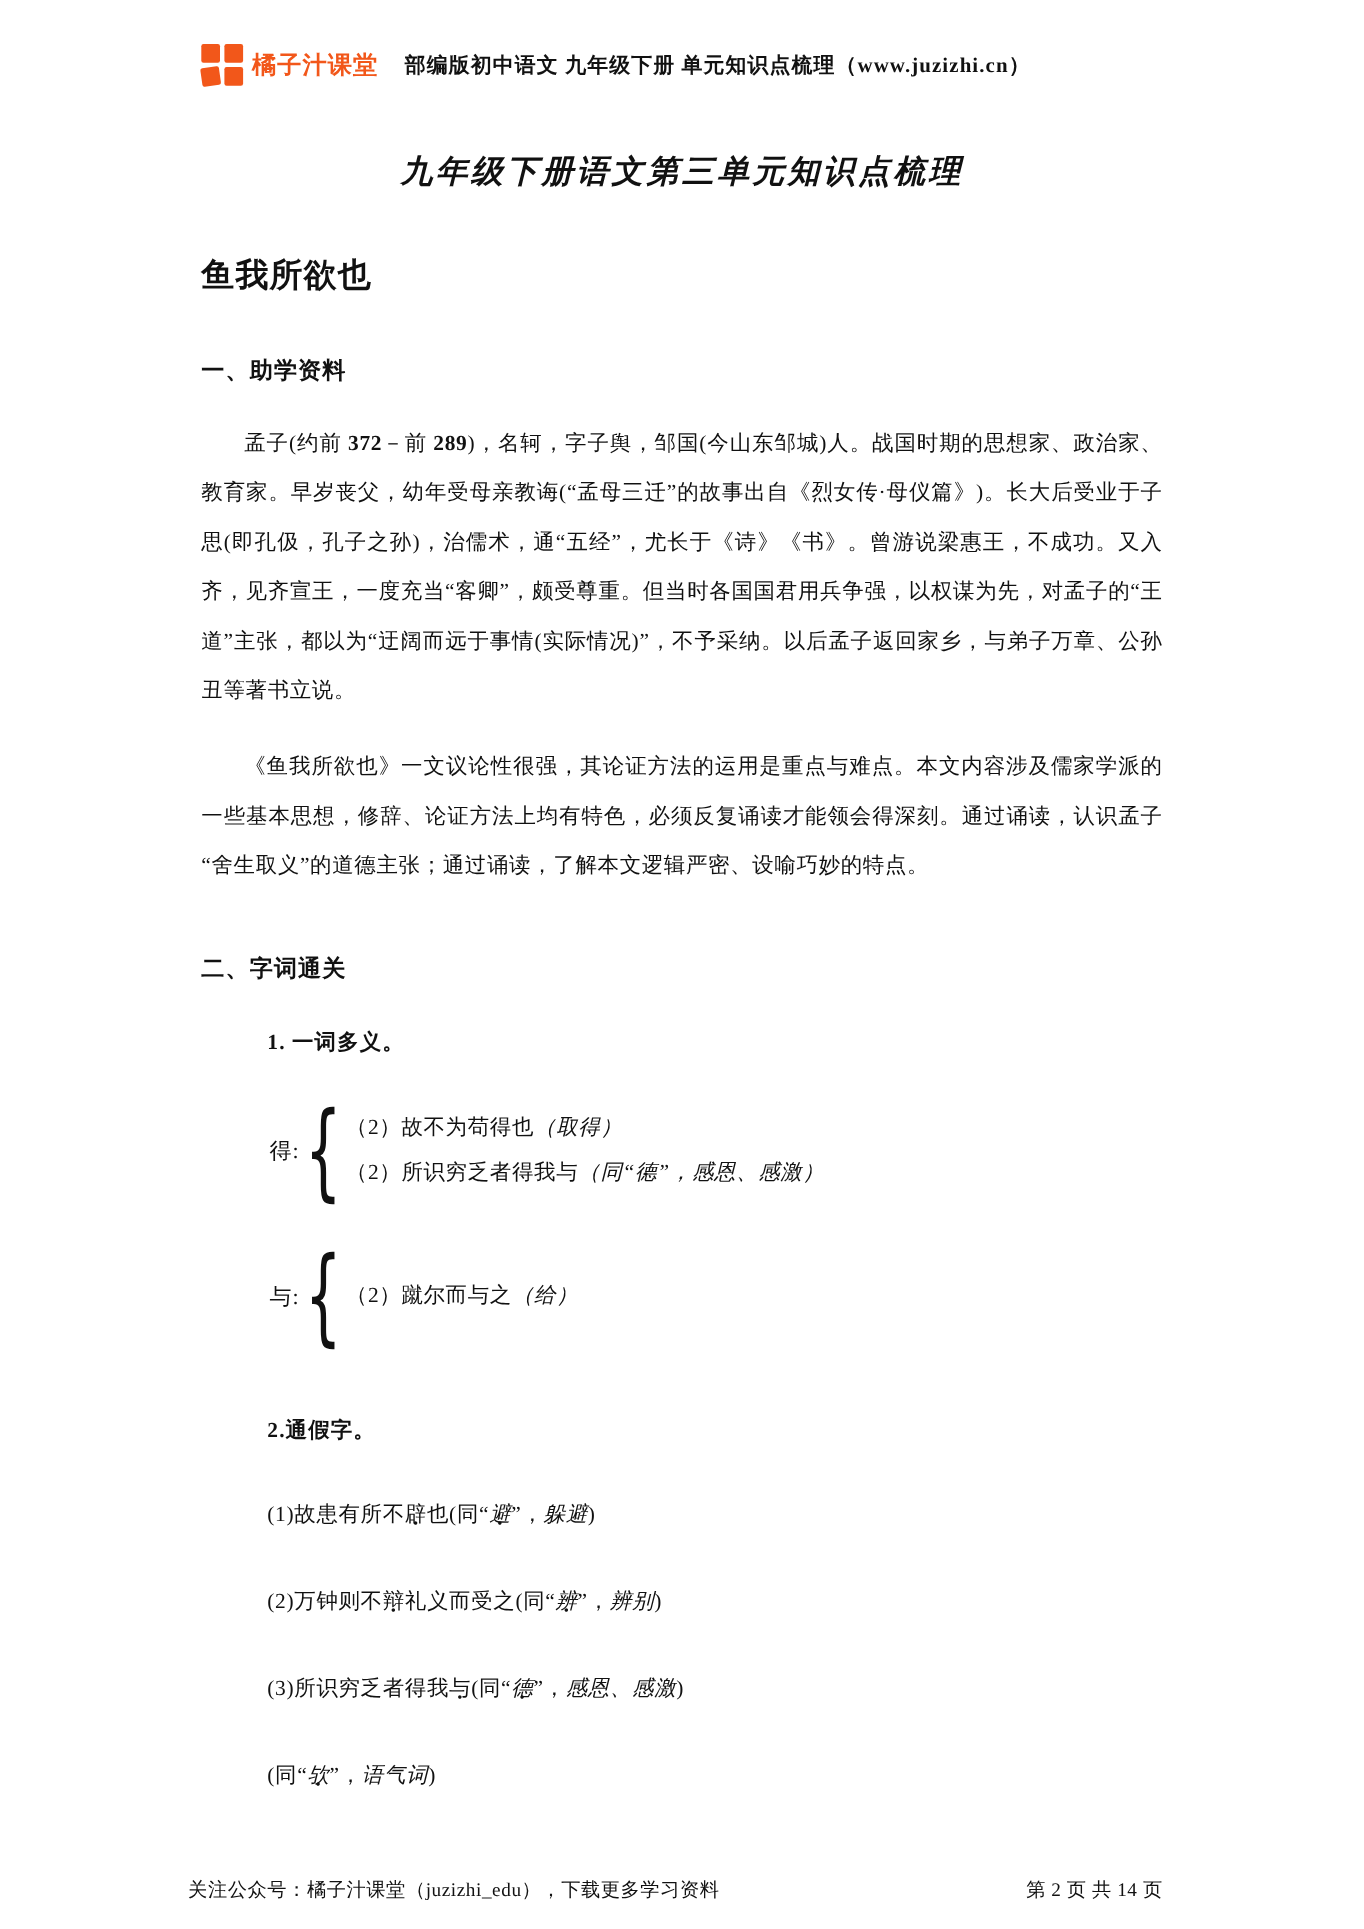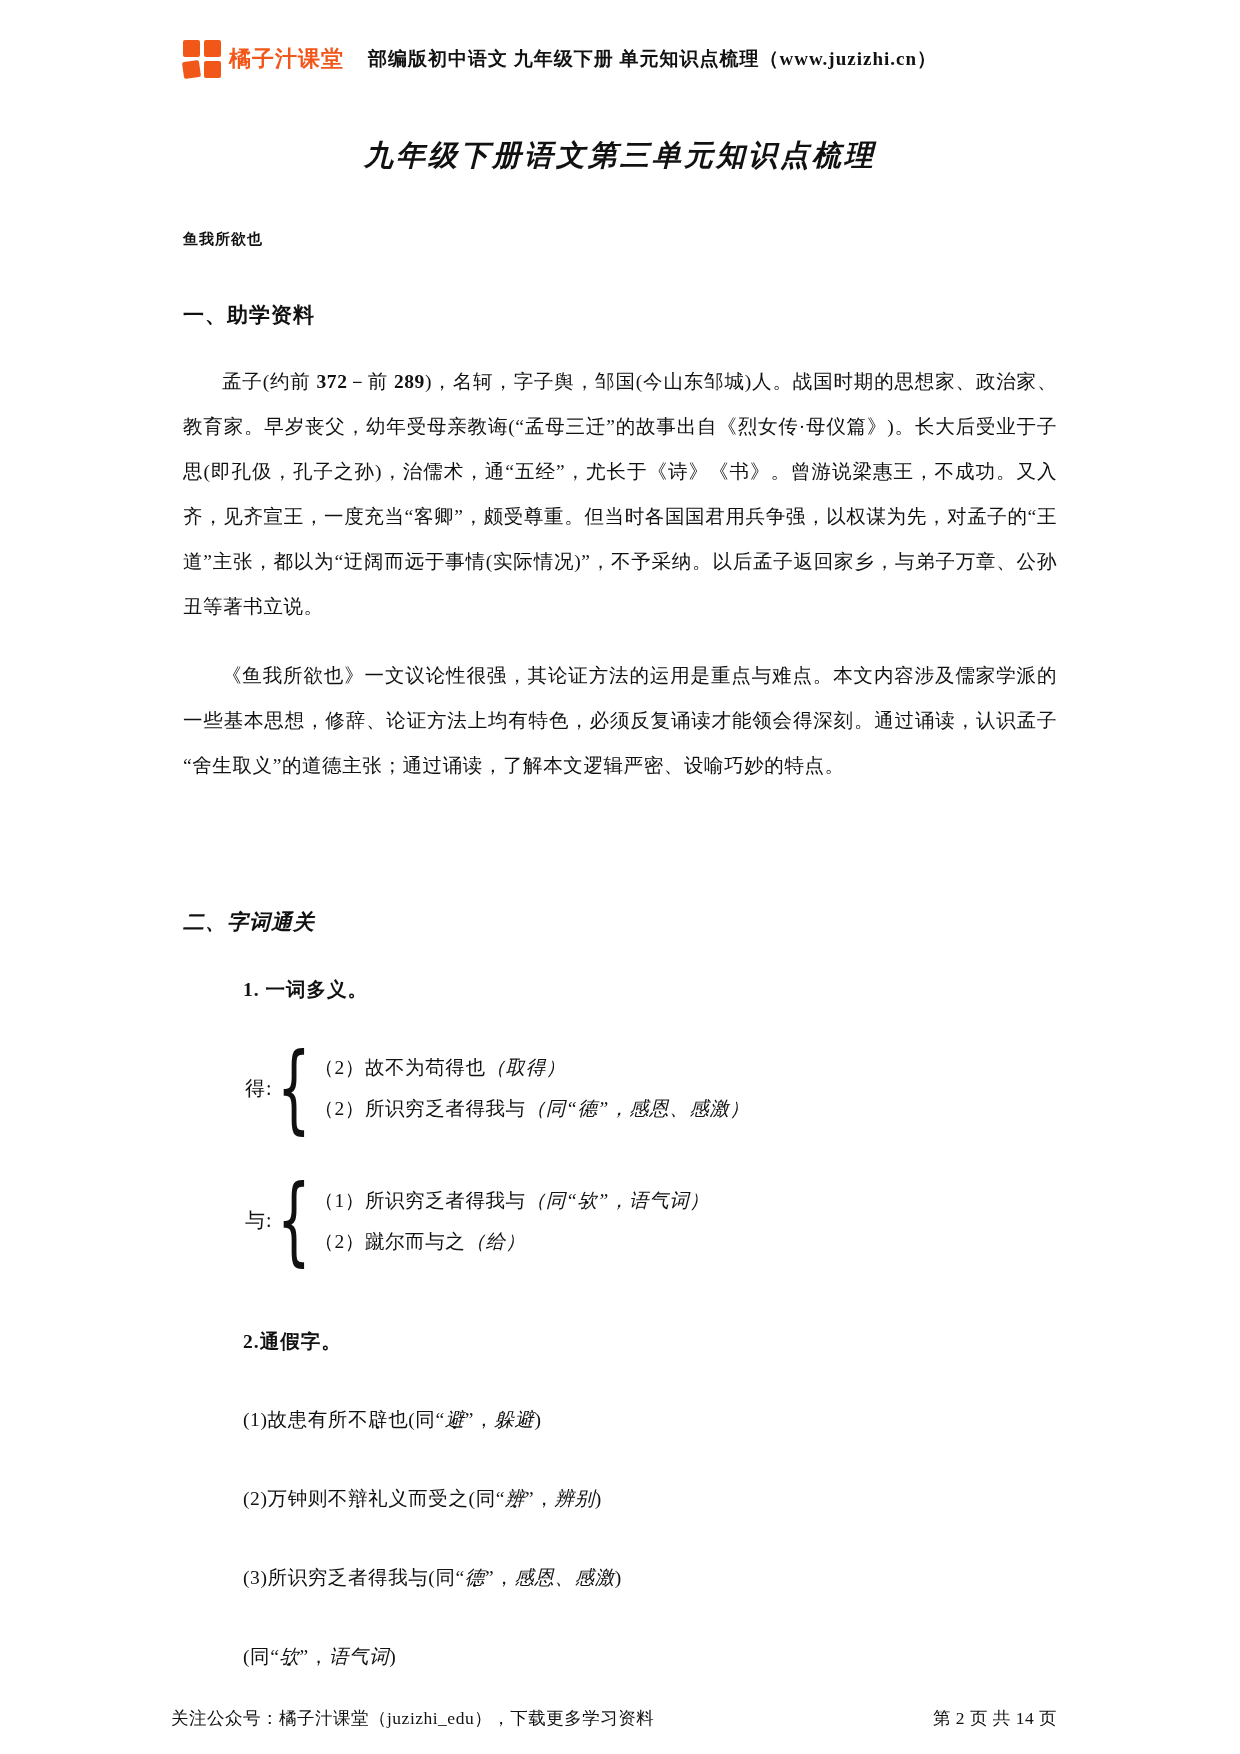--- a/index.html
+++ b/index.html
@@ -29,25 +29,25 @@
   }
   .header-info {
     flex:1; text-align:right; font-weight:bold; font-size:19px;
     letter-spacing:1px; padding-right:120px; white-space:nowrap;
   }
   
   .doc-title {
     margin:54px 0 0 0; text-align:center;
     font-size:29px; font-weight:bold; font-style:italic; letter-spacing:3px;
   }
-  .lesson-title { margin:54px 0 0 0; font-size:15px; font-weight:bold;
+  .lesson-title { margin:54px 0 0 0; font-size:30px; font-weight:bold;
     font-family:"Liberation Sans","DejaVu Sans",sans-serif; letter-spacing:1px; }
   .sec-head { margin:52px 0 0 0; font-size:21px; font-weight:bold;
     font-family:"Liberation Sans","DejaVu Sans",sans-serif; letter-spacing:1px; }
-  .sec-head.sec2 { margin-top:120px;font-style:italic; }
+  .sec-head.sec2 { margin-top:56px; }
   .sub-head { margin:40px 0 0 60px; font-size:19.5px; font-weight:bold; letter-spacing:1px; }
   .sub-head.second { margin-top:64px; }
   
   .body-para {
     margin:30px 0 0 0; font-size:19.5px; line-height:45px;
     text-align:justify; text-indent:2em; letter-spacing:0.6px;
   }
   .body-para.p2 { margin-top:24px; }
   
   .brace-group { display:flex; align-items:center; margin:42px 0 0 62px; }
@@ -110,21 +110,20 @@
     <div class="brace-items">
       <div><span>（2）故不为苟得也</span><span class="seg-k">（取得）</span></div>
       <div><span>（2）所识穷乏者得我与</span><span class="seg-k">（同“</span><span class="seg-k seg-d">德</span><span class="seg-k">”，感恩、感激）</span></div>
     </div>
   </div>
 
   <div class="brace-group second">
     <span class="brace-word">与:</span>
     <span class="brace">{</span>
     <div class="brace-items">
-      <div><span>（1）所识穷乏者得我与</span><span class="seg-k">（同“</span><span class="seg-k seg-d">欤</span><span class="seg-k">”，语气词）</span></div>
       <div><span>（2）蹴尔而与之</span><span class="seg-k">（给）</span></div>
     </div>
   </div>
 
   <div class="sub-head second">2.通假字。</div>
 
   <p class="tj-item"><span>(1)故患有所不</span><span class="seg-d">辟</span><span>也(同“</span><span class="seg-k seg-d">避</span><span>”，</span><span class="seg-k">躲避</span><span>)</span></p>
   <p class="tj-item"><span>(2)万钟则不</span><span class="seg-d">辩</span><span>礼义而受之(同“</span><span class="seg-k seg-d">辨</span><span>”，</span><span class="seg-k">辨别</span><span>)</span></p>
   <p class="tj-item"><span>(3)所识穷乏者得我</span><span class="seg-d">与</span><span>(同“</span><span class="seg-k seg-d">德</span><span>”，</span><span class="seg-k">感恩、感激</span><span>)</span></p>
   <p class="tj-item"><span>(同“</span><span class="seg-k seg-d">欤</span><span>”，</span><span class="seg-k">语气词</span><span>)</span></p>

